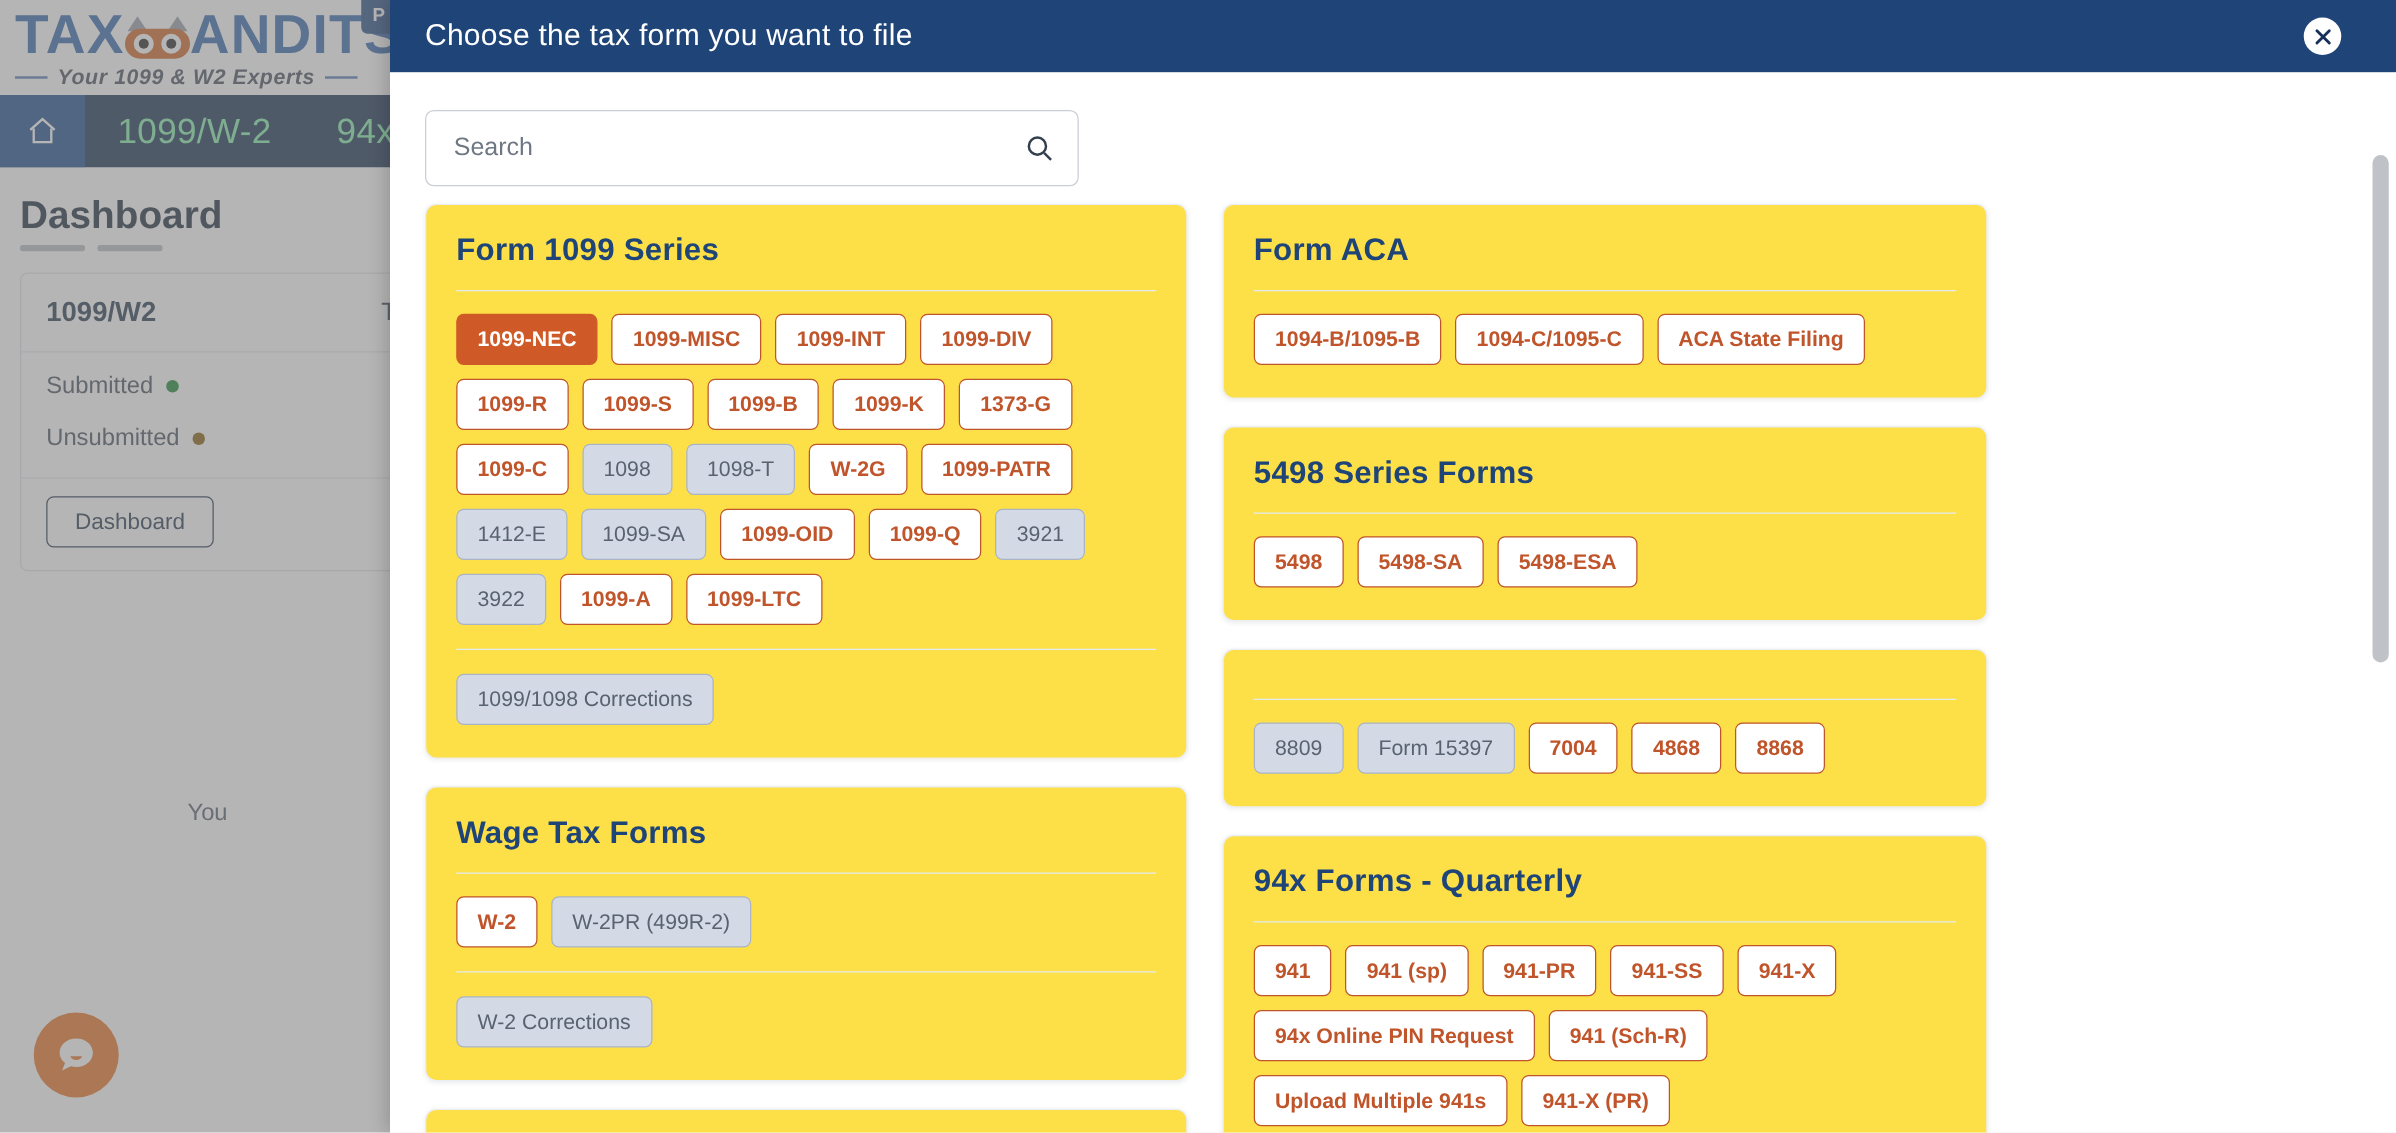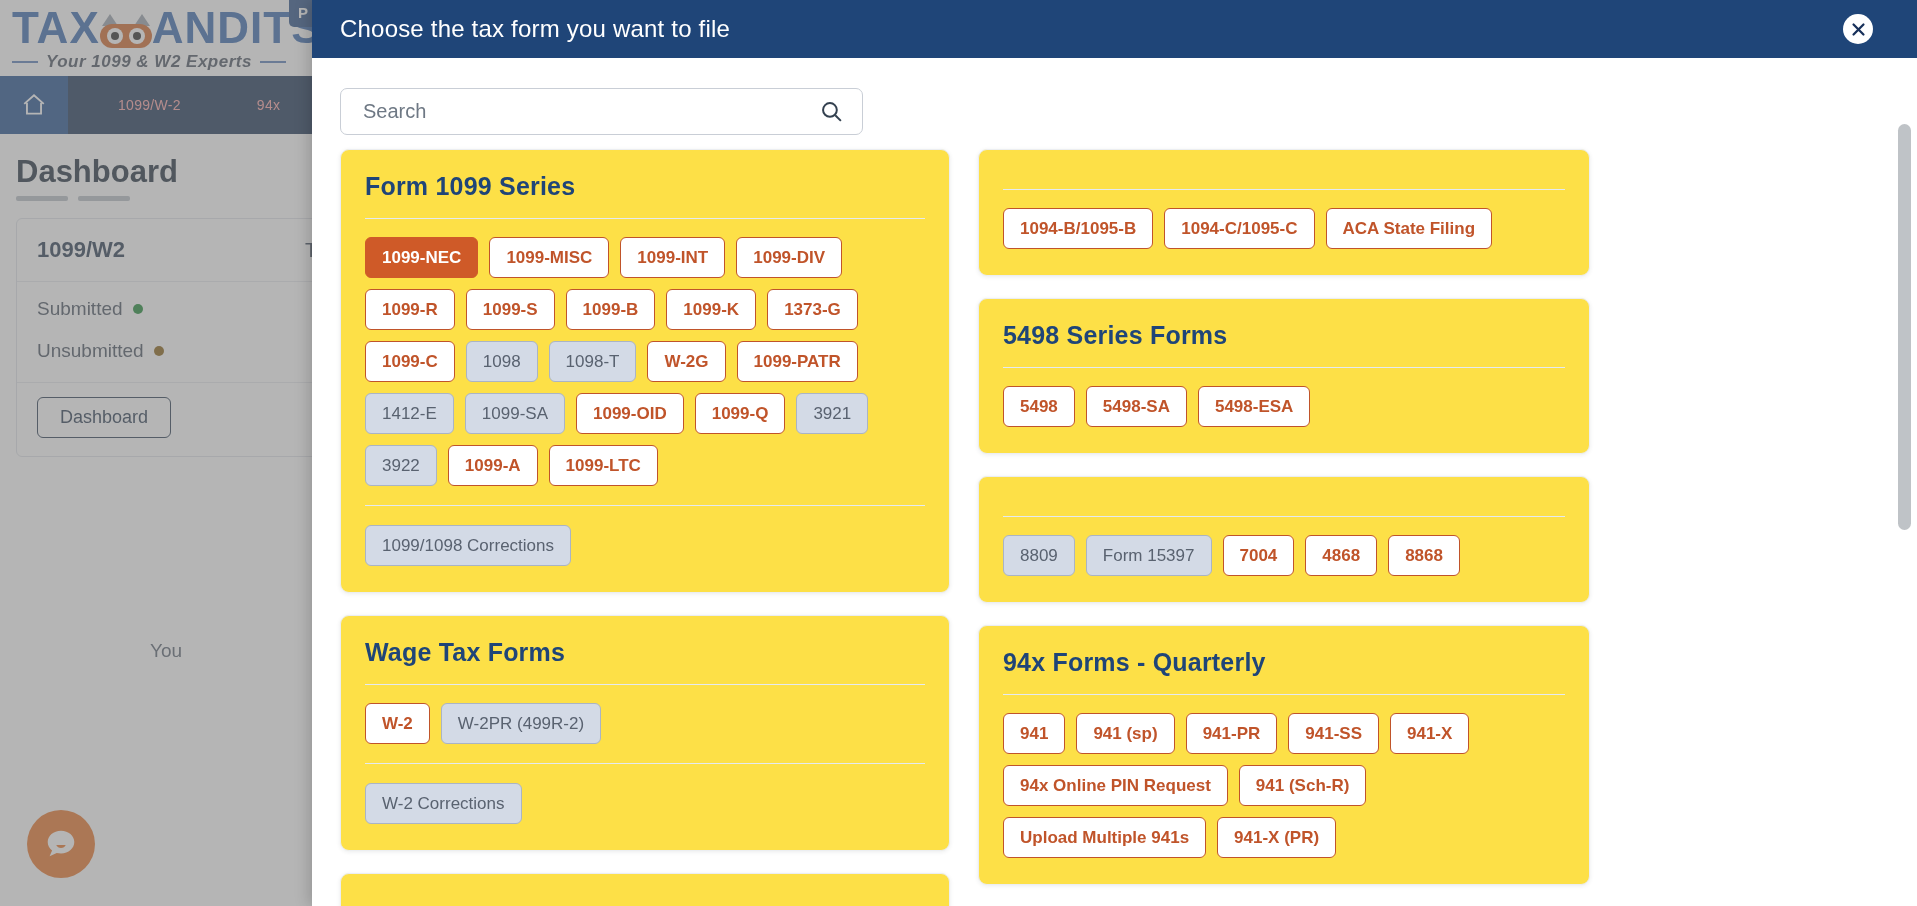--- a/index.html
+++ b/index.html
@@ -73,21 +73,21 @@
   .bg-nav {
     position: absolute; left: 0; top: 76px; width: 1917px; height: 58px;
     background: #1d3557; display: flex; align-items: stretch;
   }
   .nav-home {
     width: 68px; background: #23518f;
     display: flex; align-items: center; justify-content: center;
   }
   .nav-item {
     display: flex; align-items: center; padding: 0 26px;
-    color: #fca5a5; font-size: 14px; letter-spacing: .3px; margin-left: 24px;
+    color: #86efac; font-size: 28px; letter-spacing: .3px;
   }
 
   .bg-body { position: absolute; left: 0; top: 134px; right: 0; bottom: 0; background: #fff; }
   .page-title {
     position: absolute; left: 16px; top: 20px;
     font-size: 31px; font-weight: 700; color: #22303f;
   }
   .crumb-rules { position: absolute; left: 16px; top: 62px; display: flex; gap: 10px; }
   .crumb-rules i { display: block; width: 52px; height: 5px; background: #b8bec6; border-radius: 2px; }
 
@@ -151,21 +151,21 @@
     width: 30px; height: 30px; border-radius: 50%;
     background: #ffffff; display: flex; align-items: center; justify-content: center;
     cursor: pointer;
   }
   .modal-body {
     flex: 1 1 auto; overflow: hidden; position: relative;
     background: #ffffff; padding: 0 0 0 0;
   }
   .search-wrap { padding: 30px 28px 14px 28px; background:#ffffff; }
   .search-box {
-    width: 523px; height: 47px; border: 1px solid #c9ced6; border-radius: 7px;
+    width: 523px; height: 61px; border: 1px solid #c9ced6; border-radius: 7px;
     display: flex; align-items: center; padding: 0 18px 0 22px; background: #fff; gap: 29px;
   }
   .search-box input {
     flex: 1 1 auto; border: 0; outline: 0; font-size: 20px; color: #33404f;
     font-family: "Liberation Sans", sans-serif; background: transparent;
   }
   .search-box input::placeholder { color: #6e7884; }
   .search-icon { flex: 0 0 auto; color: #33404f; display:flex; }
 
   .columns {
@@ -357,20 +357,21 @@
             <div class="chips">
               <button class="chip disabled">W-2 Corrections</button>
             </div>
           </div>
           <div class="card">
             <div class="chips"></div>
           </div>
         </div>
       <div class="col right" id="col-right">
           <div class="card">
+            <div class="card-title">Form ACA</div>
             <div class="card-rule"></div>
             <div class="chips">
               <button class="chip">1094-B/1095-B</button>
               <button class="chip">1094-C/1095-C</button>
               <button class="chip">ACA State Filing</button>
             </div>
           </div>
           <div class="card">
             <div class="card-title">5498 Series Forms</div>
             <div class="card-rule"></div>

